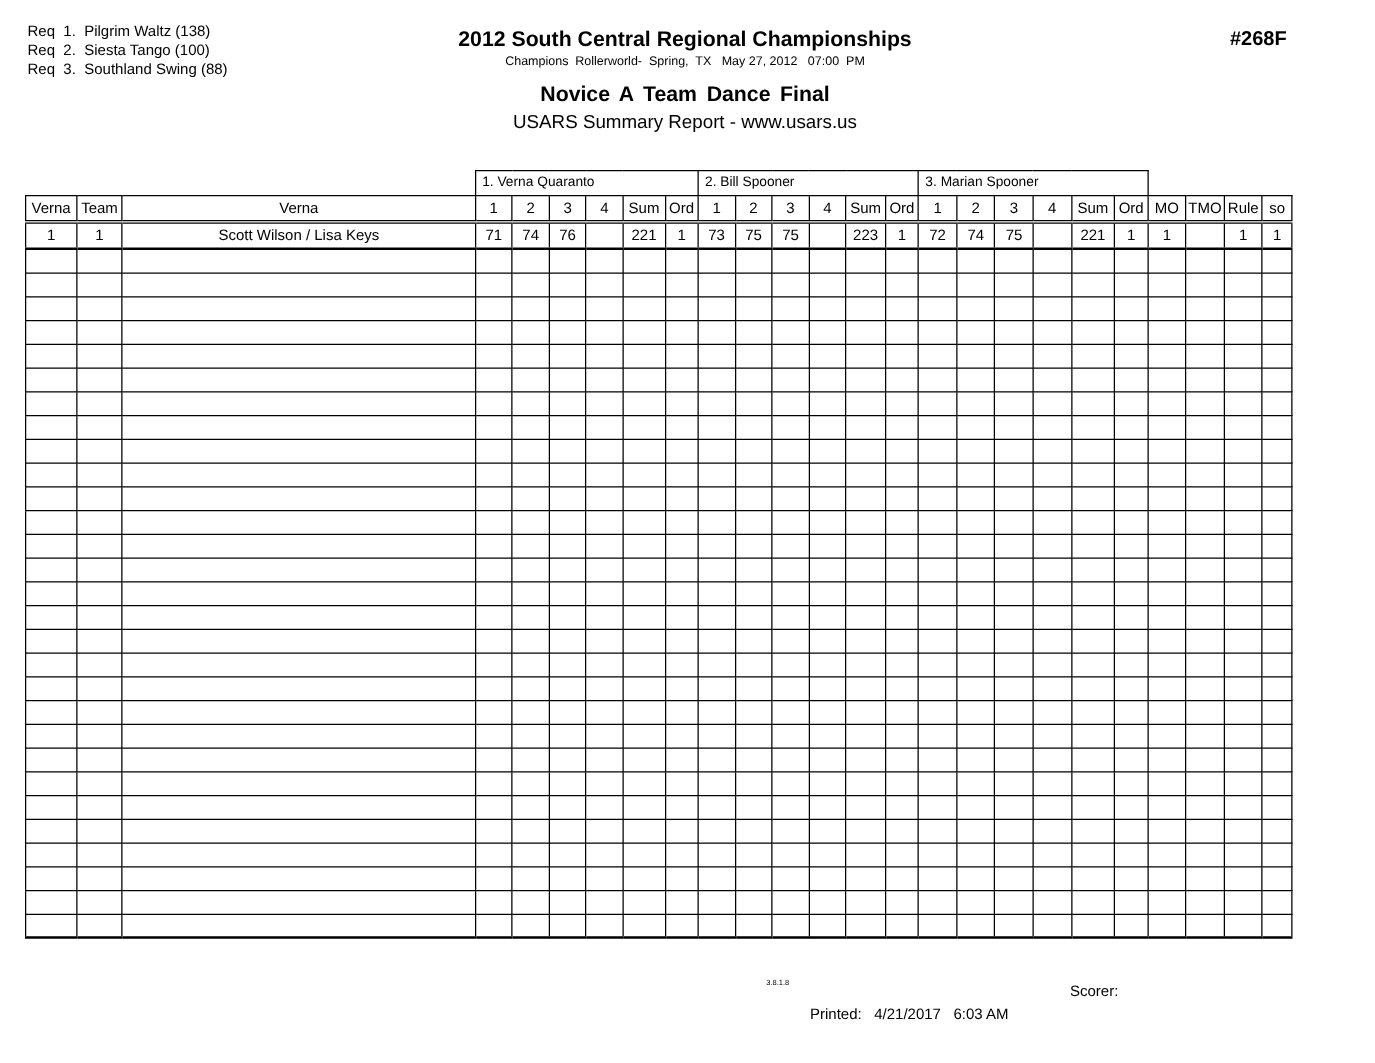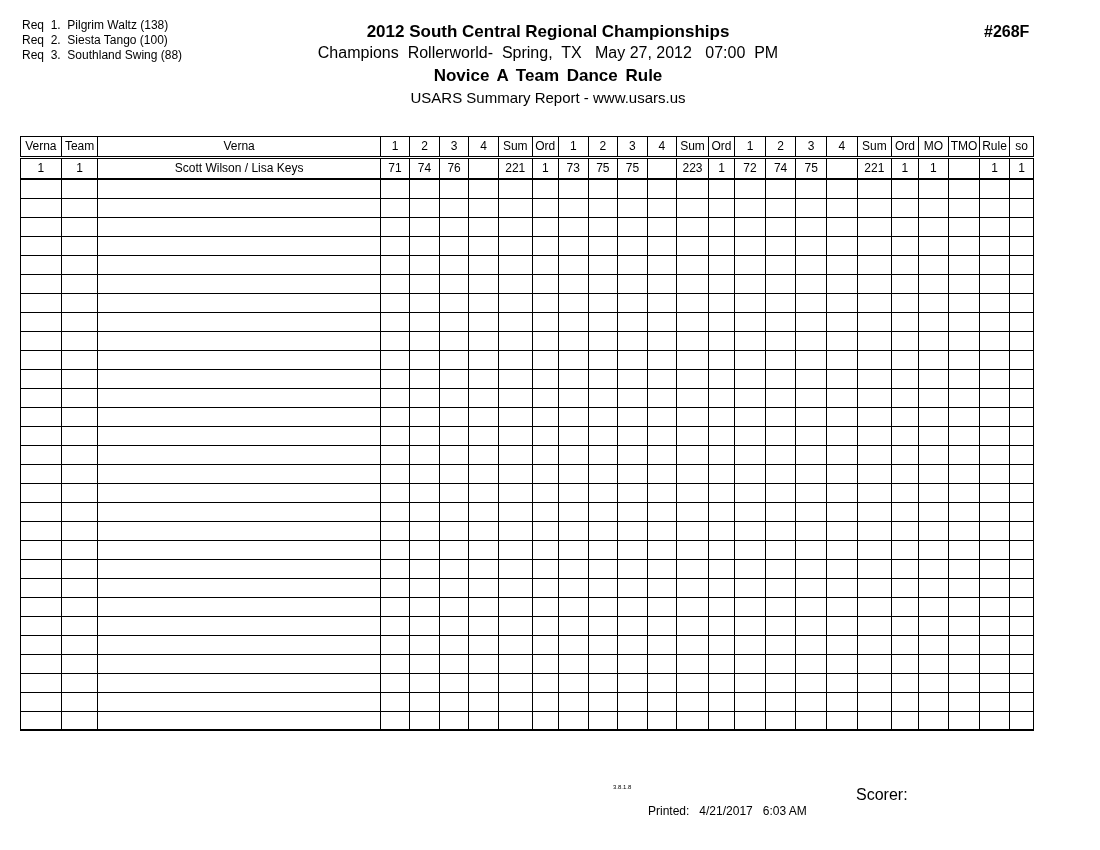--- a/index.html
+++ b/index.html
@@ -16,21 +16,21 @@
   .req-list {
     position: absolute; left: 22px; top: 18px;
     font-size: 12px; line-height: 15px;
   }
   .event-num {
     position: absolute; left: 984px; top: 23px;
     font-size: 16px; font-weight: bold;
   }
   .center-line { position: absolute; left: 0; width: 1096px; text-align: center; }
   .title       { top: 22px; font-size: 17px; font-weight: bold; }
-  .venue       { top: 44px; font-size: 16px; }
+  .venue       { top: 44px; font-size: 10px; }
   .event-title { top: 66px; font-size: 17px; font-weight: bold; word-spacing: 3px; }
   .report-line { top: 89px; font-size: 15px; }
 
   
   .score-table {
     position: absolute; left: 20px; top: 136px;
     border-collapse: collapse; table-layout: fixed; width: 1014px;
   }
   .score-table td, .score-table th {
     border: 1px solid #000;
@@ -51,36 +51,36 @@
   .ord { border-left: 4px solid #000; border-right: 4px solid #000; }
   .edge-l { border-left: 2px solid #000; }
   .edge-r { border-right: 2px solid #000; }
   tr.row1 td { border-bottom-width: 2px; }
   tr.lastrow td { border-bottom: 2px solid #000; }
 
   
   .footer { position: absolute; left: 0; top: 784px; width: 1100px; height: 20px; }
   .version { position: absolute; left: 613px; top: 0px; font-size: 6px; }
   .printed { position: absolute; left: 648px; top: 20px; font-size: 12px; }
-  .scorer  { position: absolute; left: 856px; top: 2px; font-size: 16px; }
+  .scorer  { position: absolute; left: 856px; top: 2px; font-size: 12px; }
 </style>
 </head>
 <body>
 
 <div class="req-list">
   <div class="pre">Req  1.  Pilgrim Waltz (138)</div>
   <div class="pre">Req  2.  Siesta Tango (100)</div>
   <div class="pre">Req  3.  Southland Swing (88)</div>
 </div>
 
 <div class="event-num">#268F</div>
 
 <div class="center-line title pre">2012 South Central Regional Championships</div>
 <div class="center-line venue pre">Champions  Rollerworld-  Spring,  TX   May 27, 2012   07:00  PM</div>
-<div class="center-line event-title">Novice A Team Dance Rule</div>
+<div class="center-line event-title">Novice A Team Dance Final</div>
 <div class="center-line report-line">USARS Summary Report - www.usars.us</div>
 
 <table class="score-table">
   <colgroup>
     <col style="width:40px">
       <col style="width:36px">
       <col style="width:277px">
     <col style="width:29px">
       <col style="width:29px">
       <col style="width:29px">
@@ -98,20 +98,27 @@
       <col style="width:30px">
       <col style="width:30px">
       <col style="width:34px">
       <col style="width:26px">
     <col style="width:30px">
       <col style="width:30px">
       <col style="width:30px">
       <col style="width:23px">
   </colgroup>
   <tbody id="table-body">
+      <tr class="band">
+        <td colspan="3"></td>
+        <td class="band-judge pre" colspan="6">1.  Verna Quaranto</td>
+        <td class="band-judge pre" colspan="6">2.  Bill Spooner</td>
+        <td class="band-judge pre" colspan="6">3.  Marian Spooner</td>
+        <td colspan="4"></td>
+      </tr>
       <tr class="hdr">
         <th class="al edge-l">Verna</th>
         <th>Team</th>
         <th class="name-col">Verna</th>
         <th>1</th>
         <th>2</th>
         <th>3</th>
         <th>4</th>
         <th>Sum</th>
         <th class="ord">Ord</th>

